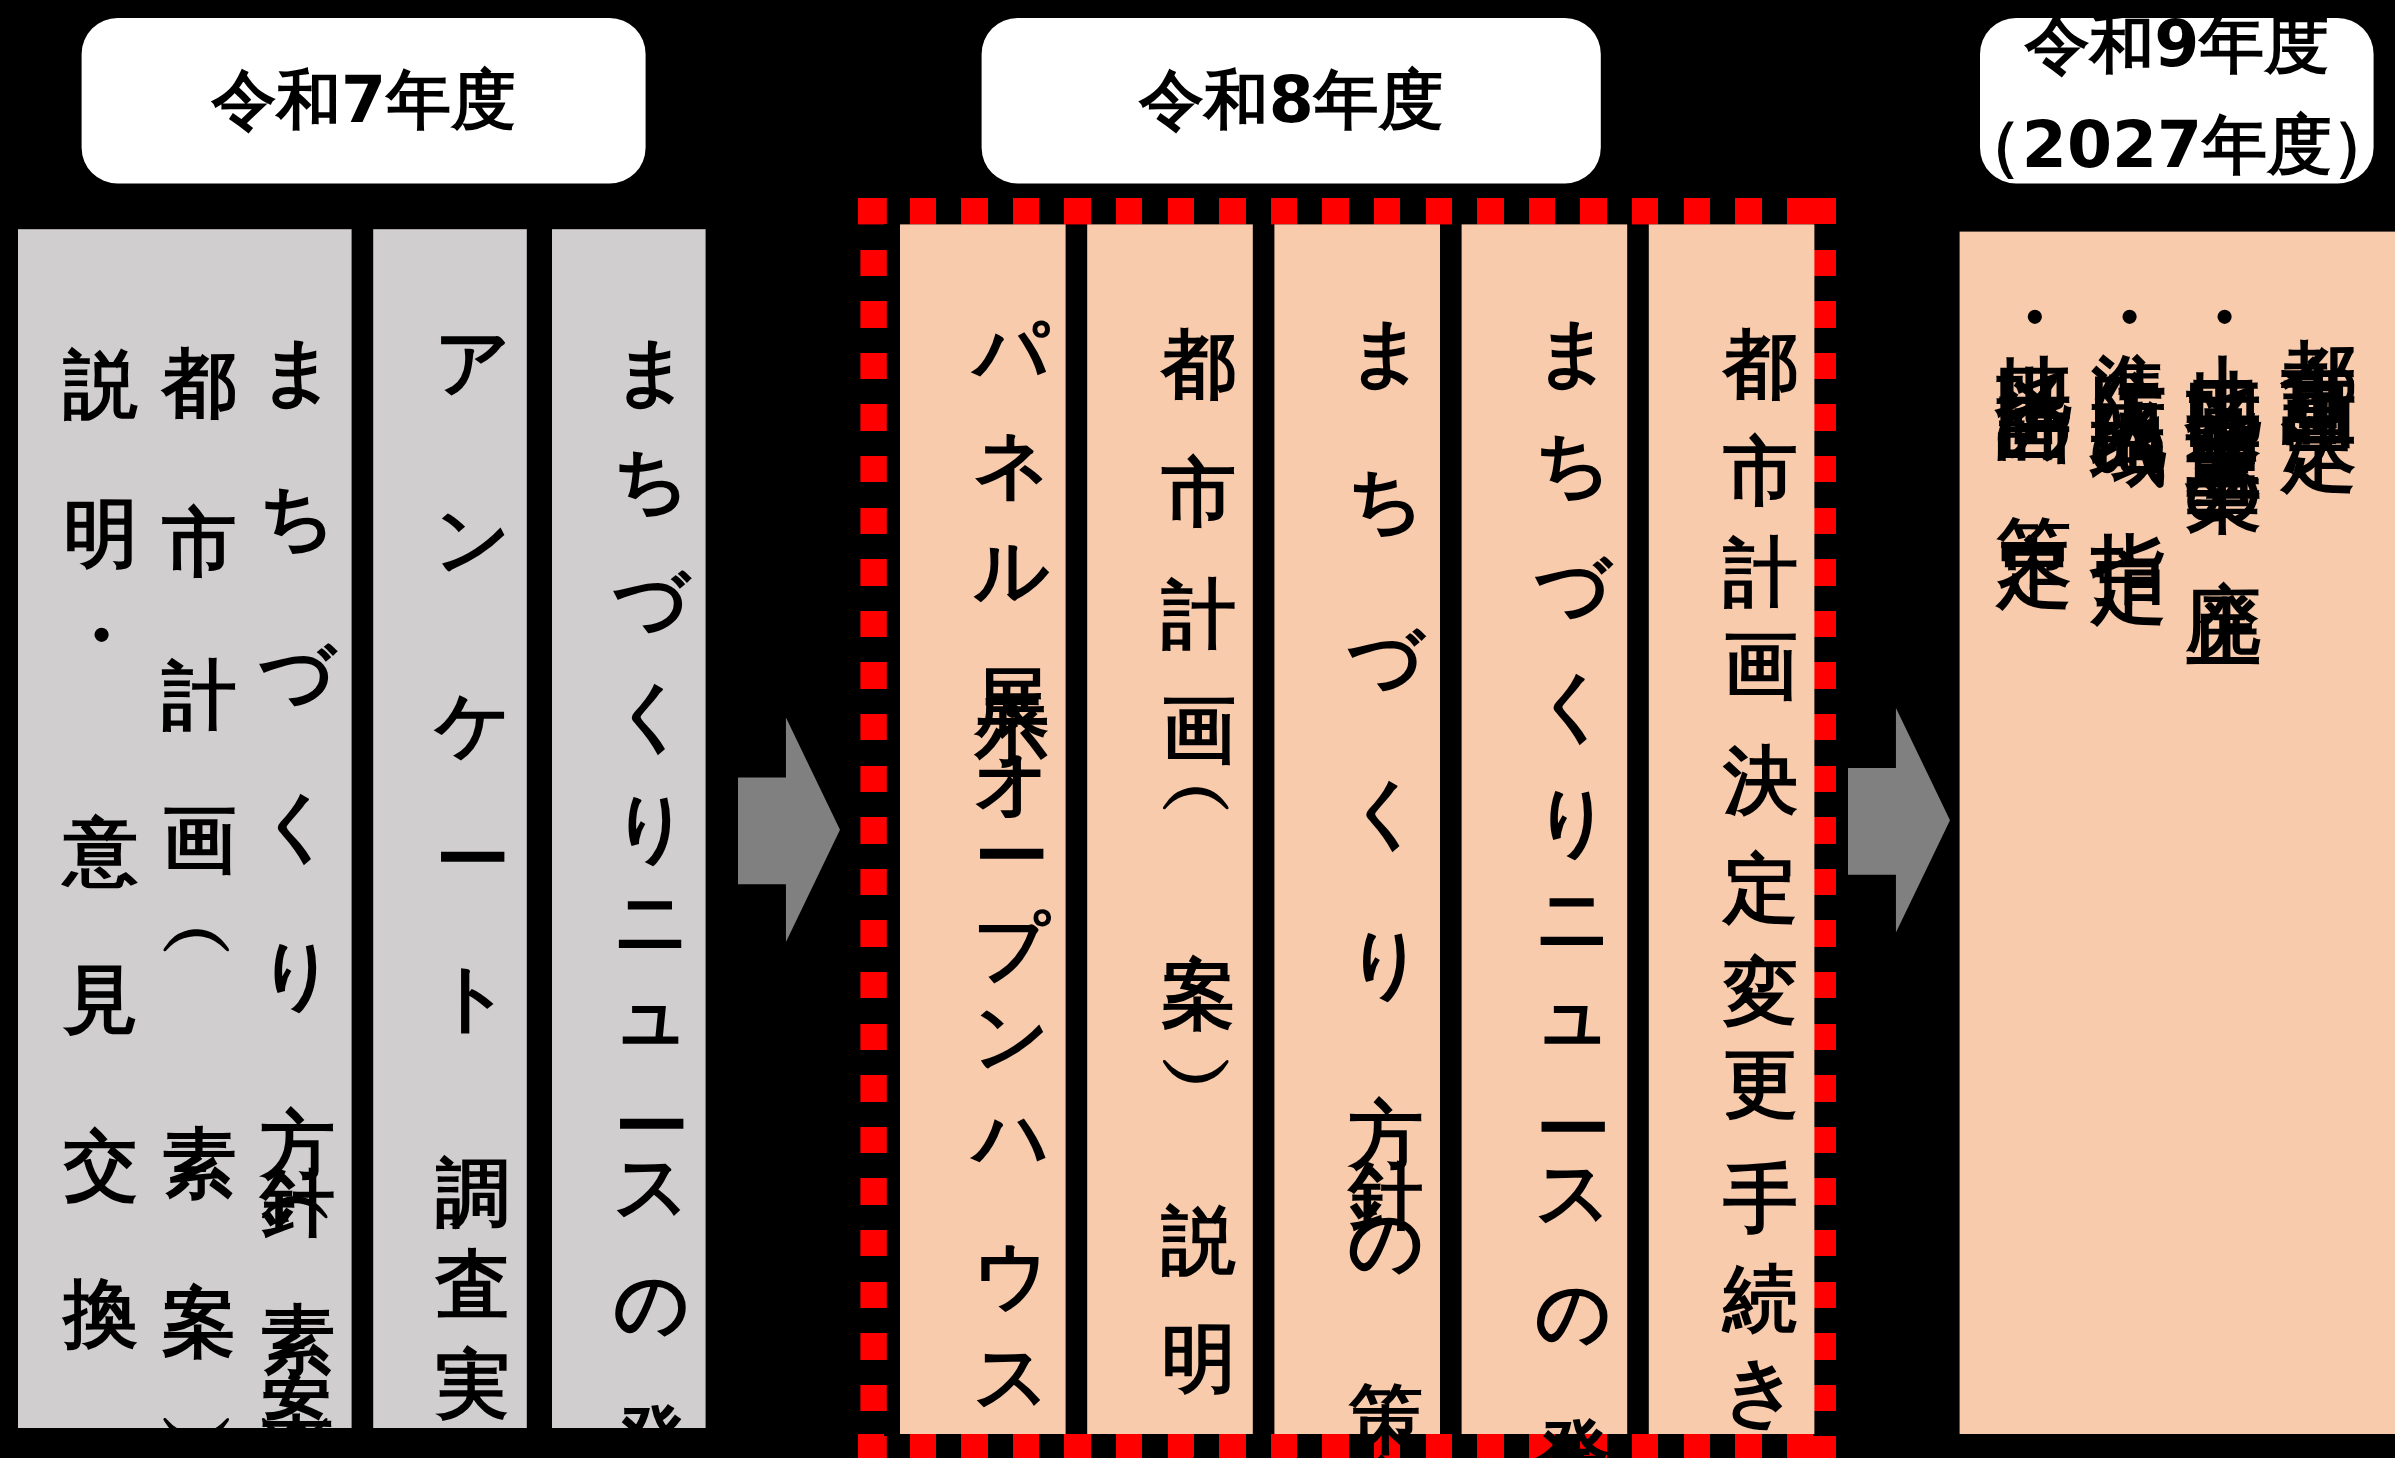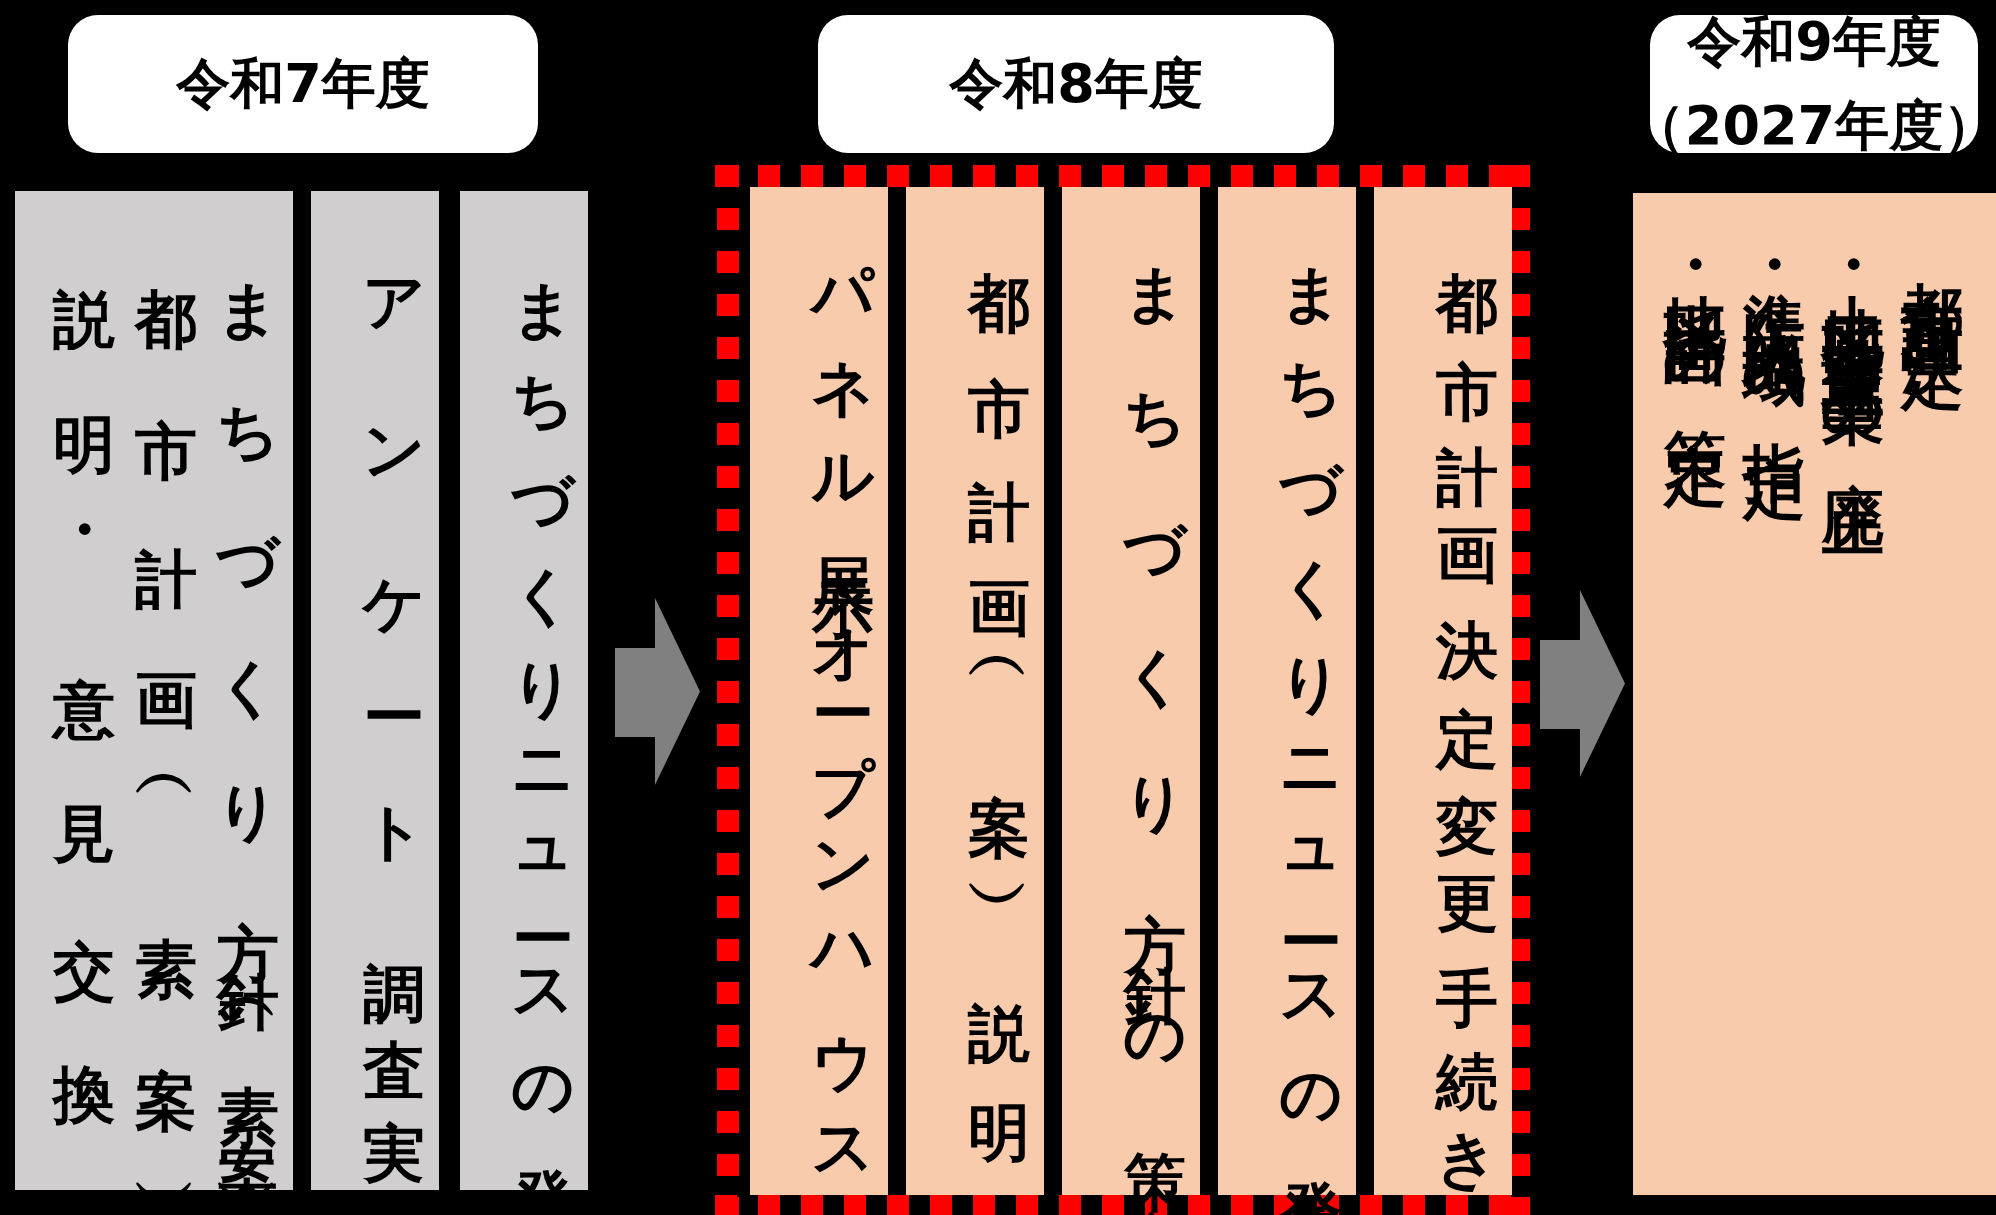--- a/index.html
+++ b/index.html
@@ -17,21 +17,21 @@
     position:absolute;top:15px;height:138px;
     background:var(--header-bg,#fff);
     border-radius:30px;
     display:flex;flex-direction:column;align-items:center;justify-content:center;
     font-size:54px;line-height:64px;text-align:center;
     white-space:nowrap;
     gap:20px;
   }
   #h1{left:68px;width:470px;}
   #h2{left:818px;width:516px;}
-  #h3{left:1650px;width:328px;}
+  #h3{left:1650px;width:328px;justify-content:flex-end;}
   
   .col{
     position:absolute;
     writing-mode:vertical-rl;
     text-orientation:mixed;
     padding:0 4px;
     box-sizing:border-box;
   }
   .gcol{background:var(--panel-gray,#d0cece);top:191px;height:999px;}
   #g1{left:15px;width:278px;}

